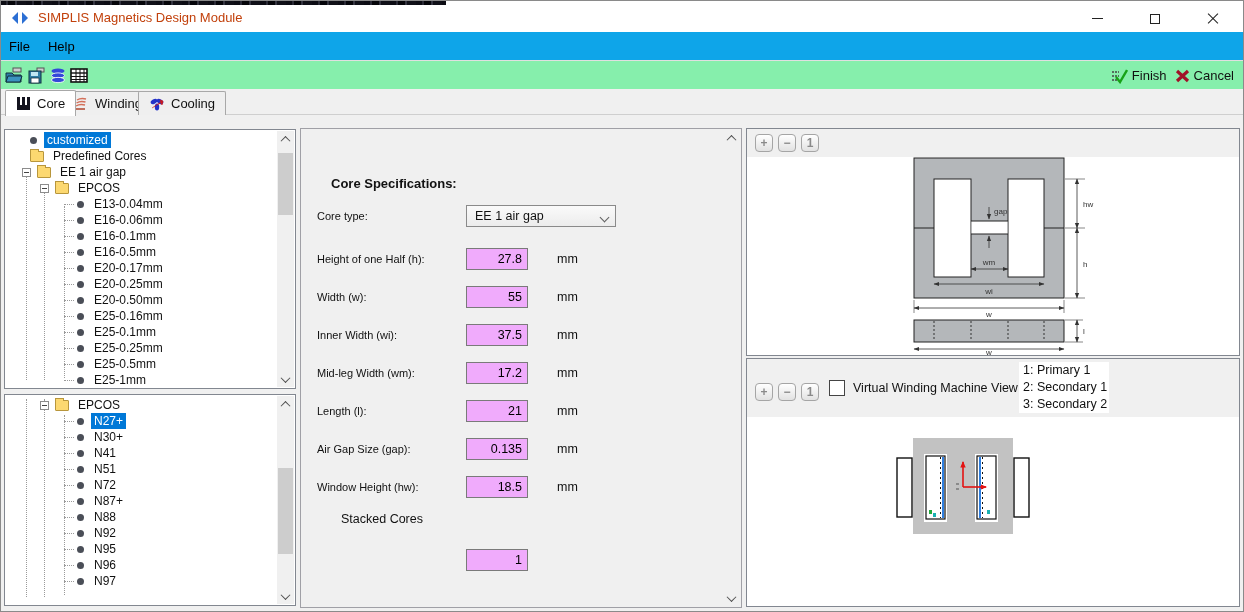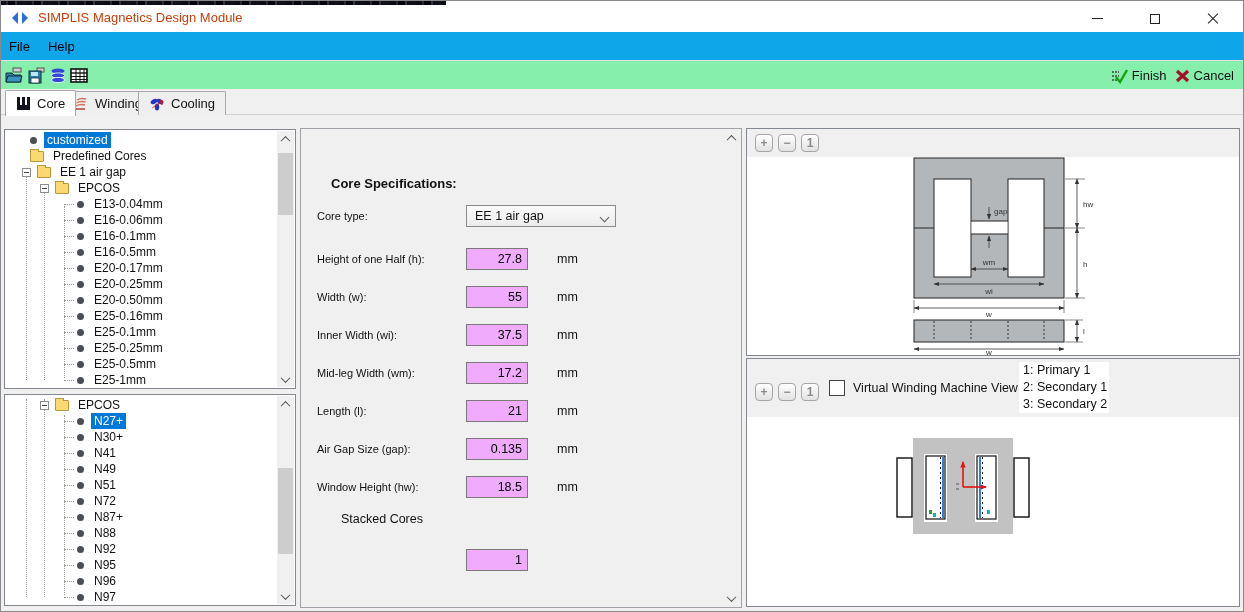--- a/index.html
+++ b/index.html
@@ -315,25 +315,20 @@
           <span class="tlabel">N30+</span>
         </div>
         <div class="trow lvl3">
           <span class="dots"></span>
           <span class="bullet"></span>
           <span class="tlabel">N41</span>
         </div>
         <div class="trow lvl3">
           <span class="dots"></span>
           <span class="bullet"></span>
-          <span class="tlabel">N49</span>
-        </div>
-        <div class="trow lvl3">
-          <span class="dots"></span>
-          <span class="bullet"></span>
           <span class="tlabel">N51</span>
         </div>
         <div class="trow lvl3">
           <span class="dots"></span>
           <span class="bullet"></span>
           <span class="tlabel">N72</span>
         </div>
         <div class="trow lvl3">
           <span class="dots"></span>
           <span class="bullet"></span>

